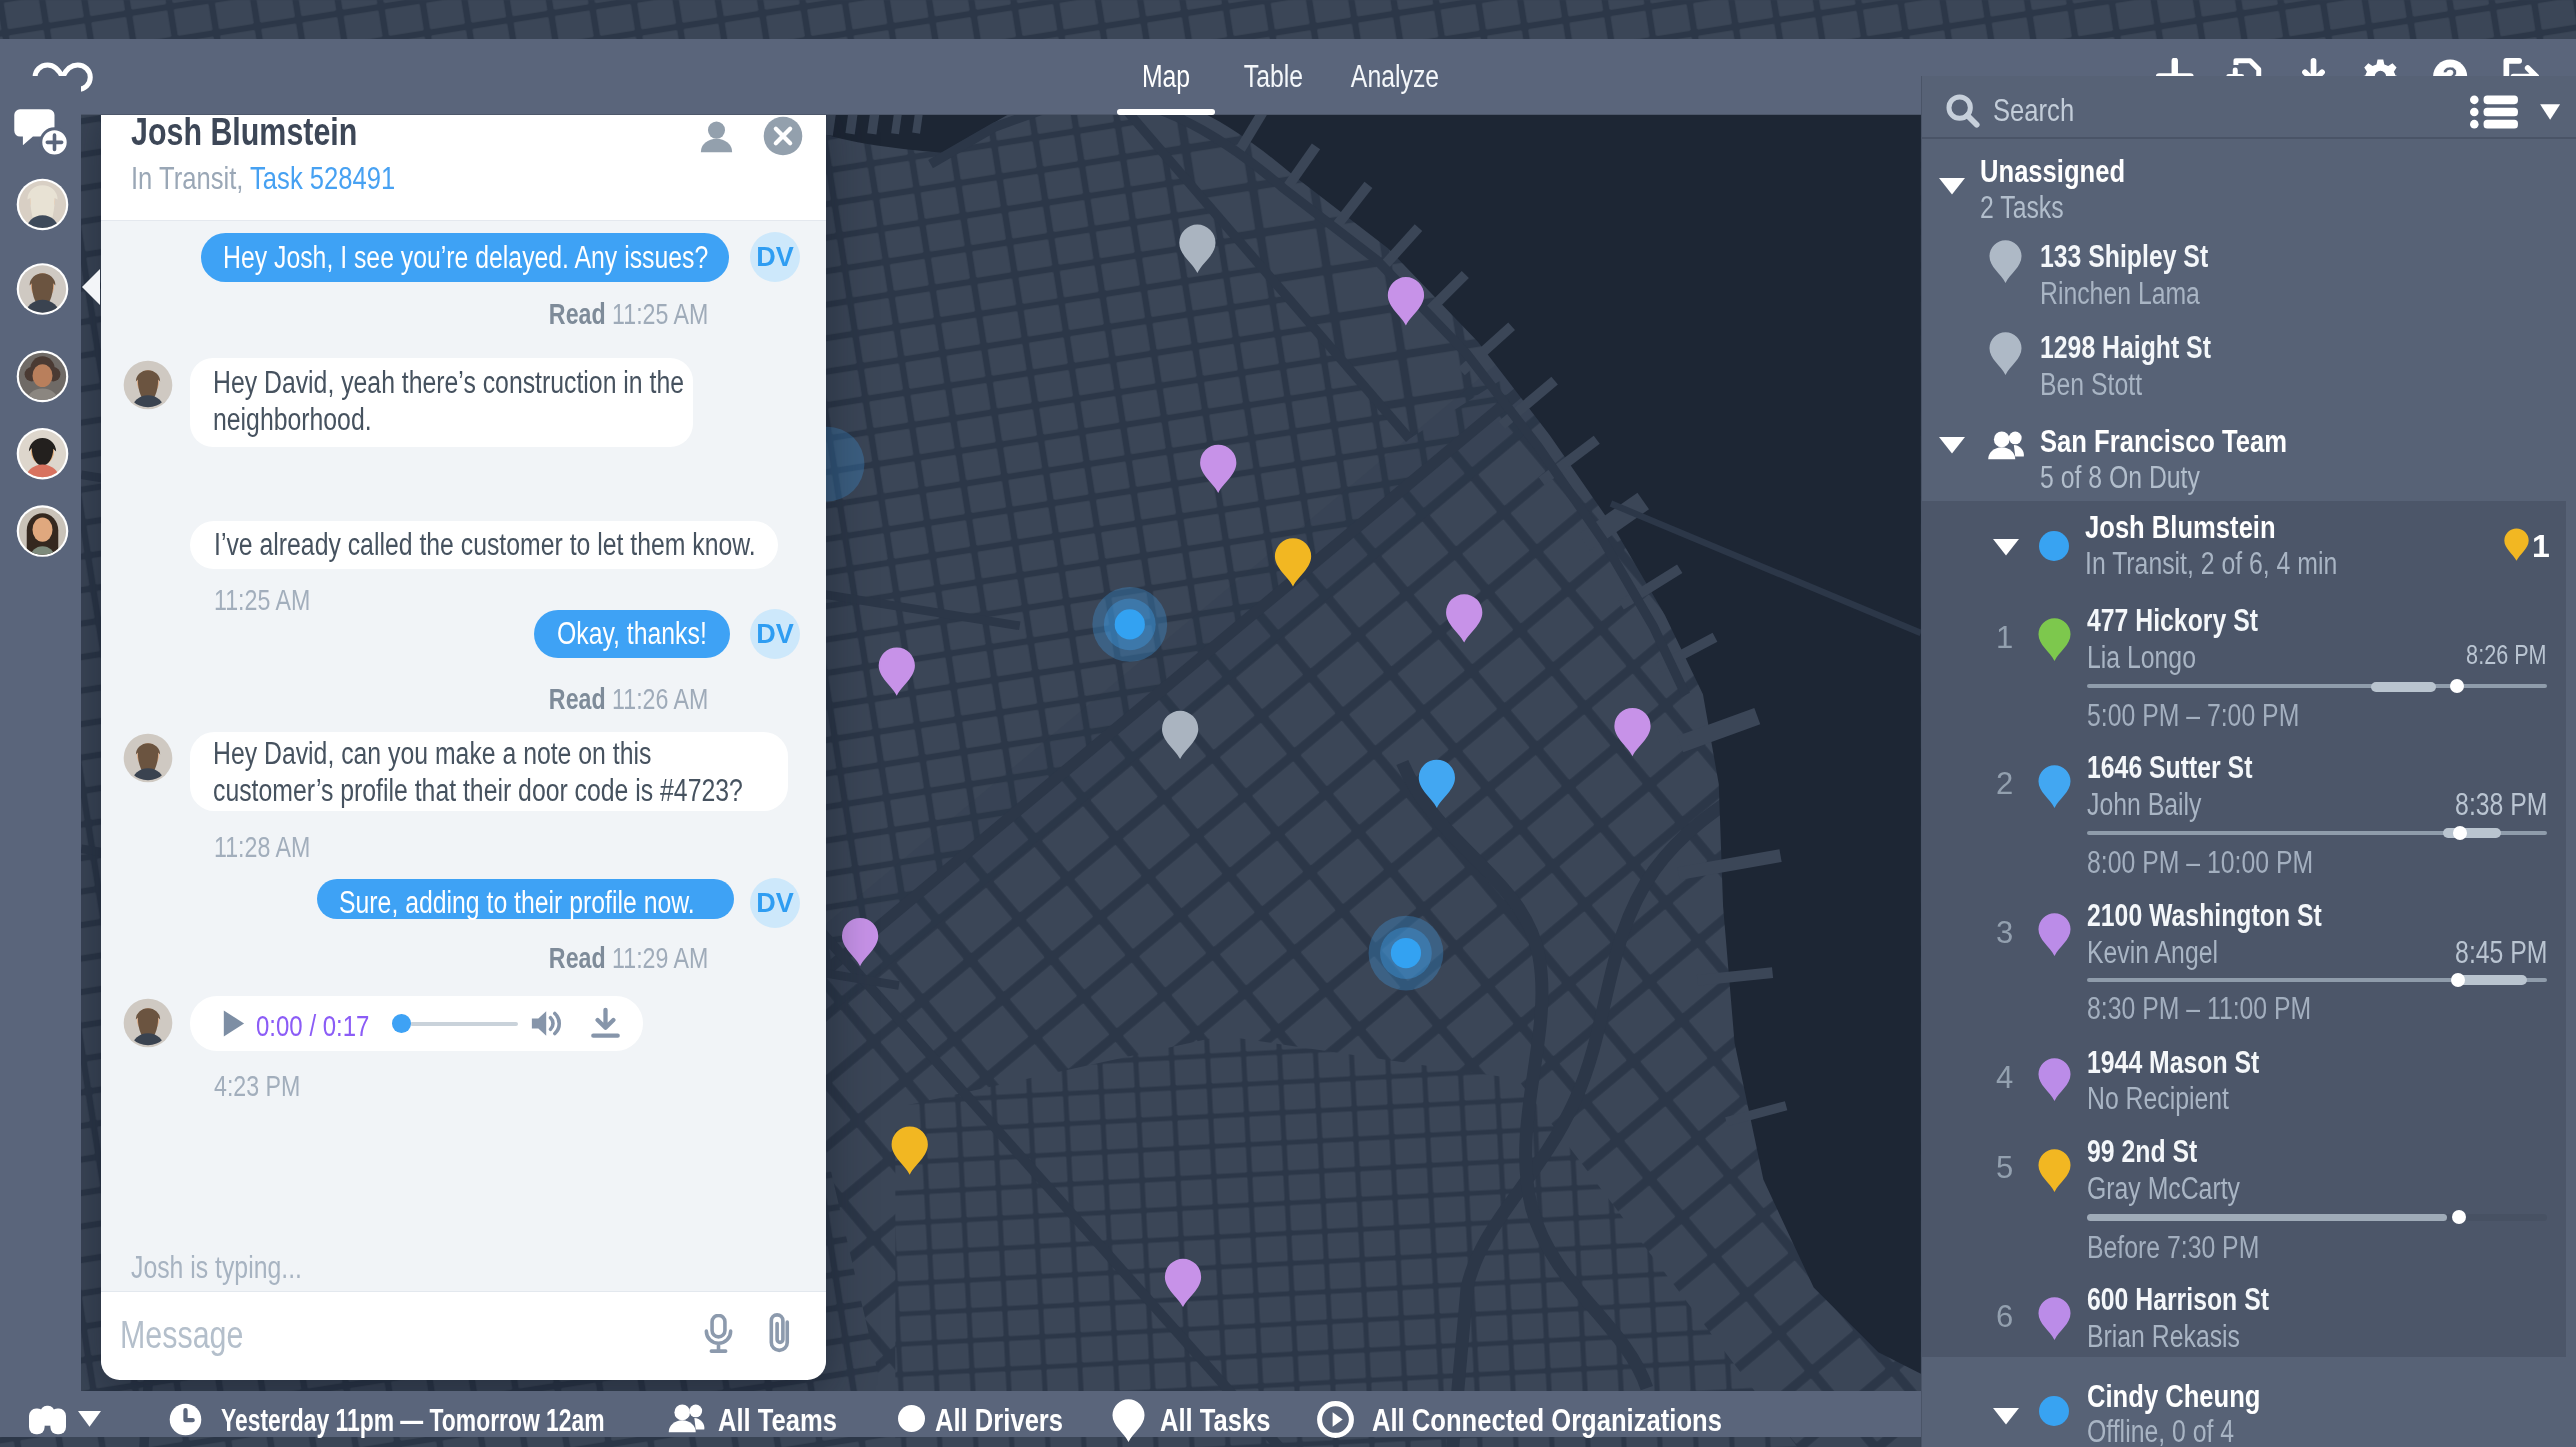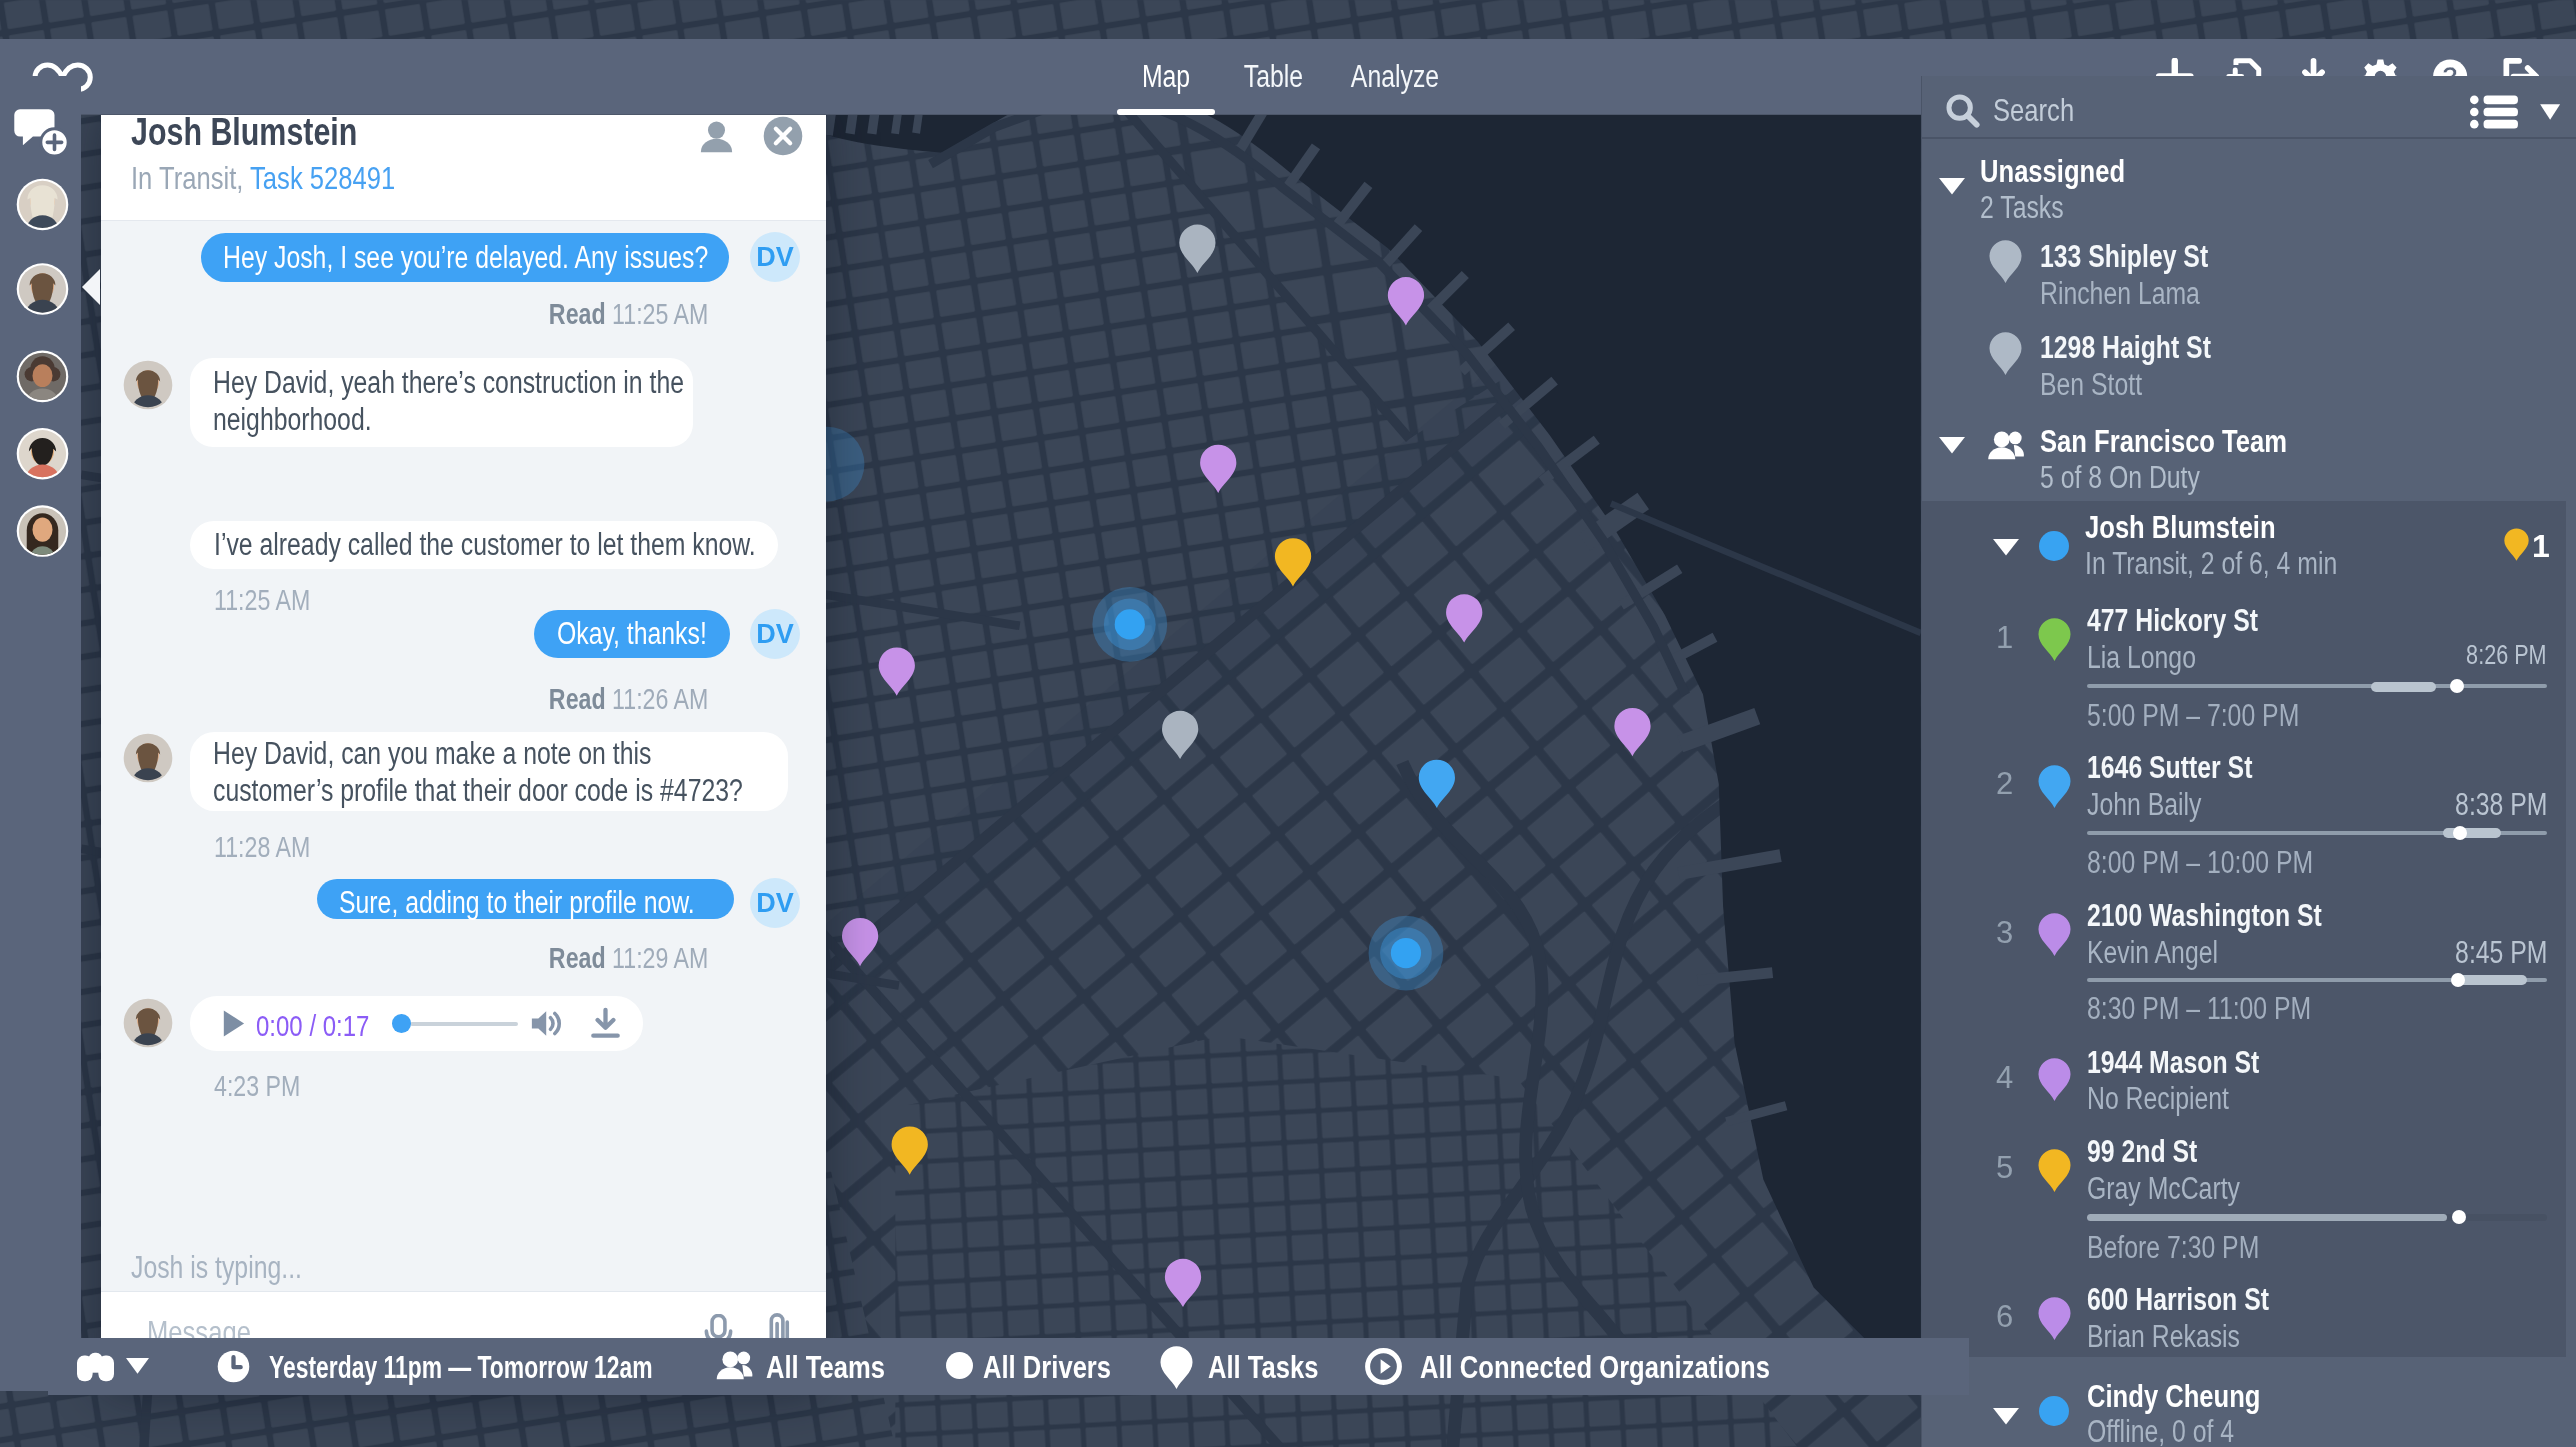--- a/index.html
+++ b/index.html
@@ -1,20 +1,20 @@
 <!DOCTYPE html>
 <html style="font-size:11.5px"><head><meta charset="utf-8">
 <style>
 html,body{margin:0;padding:0;width:2576px;height:1448px;overflow:hidden;background:#313c4c;
 font-family:"Liberation Sans",sans-serif;-webkit-font-smoothing:antialiased;}
 .abs{position:absolute;}
 #topbar{left:0;top:0;width:2576px;height:76px;background:#5a657b;}
 #rail{left:0;top:76px;width:81px;height:1315px;background:#5a657b;}
 #sidebar{left:1921px;top:76px;width:655px;height:1372px;background:#576276;border-left:1.4px solid #4a5467;box-sizing:border-box;}
-#bottombar{left:0;top:1338px;width:1921px;height:57px;background:#5a657b;margin-left:48px;}
+#bottombar{left:0;top:1391px;width:1921px;height:46px;background:#5a657b;}
 #chat{left:101px;top:91px;width:725px;height:1287px;background:#f1f4f7;border-radius:18.7px;
 box-shadow:0 14.4px 50px rgba(10,18,30,.45);}
 .w{color:#fff;}
 .tab{font-size:31px;color:#f4f7fa;}
 .b{font-weight:bold;}
 .sx,.sxc,.sxr{display:inline-block;white-space:nowrap;transform:scaleX(.8);}
 .sx{transform-origin:0 50%;}
 .sxc{transform-origin:50% 50%;}
 .sxr{transform-origin:100% 50%;}
 </style></head>
@@ -189,21 +189,21 @@
   </svg>
   <svg class="abs" style="left:488px;top:916px" width="33" height="33" viewBox="0 0 46 46">
     <g stroke="#8695aa" stroke-width="6" fill="none" stroke-linecap="round" stroke-linejoin="round">
       <path d="M23,4 V28 M12,18 L23,29 L34,18 M6,40 H40"></path>
     </g>
   </svg>
   <div class="abs" style="left:113px;top:979px;font-size:29px;color:#a2aebc;"><span class="sx">4:23 PM</span></div>
 
   <div class="abs" style="left:29.5px;top:1159px;font-size:31px;color:#a7b3c1;"><span class="sx">Josh is typing...</span></div>
   <div class="abs" style="left:0;top:1200px;width:725px;height:88px;background:#fff;border-radius:0 0 18.7px 18.7px;border-top:1.4px solid #e3e8ee;"></div>
-  <div class="abs" style="left:46px;top:1223px;font-size:32px;color:#b4bfcb;"><span class="sx">Message</span></div>
+  <div class="abs" style="left:19px;top:1223px;font-size:38px;color:#b4bfcb;"><span class="sx">Message</span></div>
   <svg class="abs" style="left:600px;top:1223px" width="35" height="40" viewBox="0 0 48 56">
     <rect x="15" y="2" width="18" height="30" rx="9" fill="none" stroke="#8c9aad" stroke-width="5"></rect>
     <path d="M7,24 a17,17 0 0 0 34,0 M24,42 V52 M14,52 H34" stroke="#8c9aad" stroke-width="5" fill="none" stroke-linecap="round"></path>
   </svg>
   <svg class="abs" style="left:663px;top:1221px" width="32" height="42" viewBox="0 0 44 58">
     <path d="M32,14 V42 a11,11 0 0 1 -22,0 V12 a8,8 0 0 1 16,0 V38 a4,4 0 0 1 -8,0 V16" fill="none" stroke="#8c9aad" stroke-width="5" stroke-linecap="round"></path>
   </svg>
 </div>
 <div id="topbar" class="abs" style="border-bottom:1.4px solid #4d576a;box-sizing:border-box;margin-top:39px;">
   <svg class="abs" style="left:30px;top:23px" width="66" height="32" viewBox="0 0 92 44">

